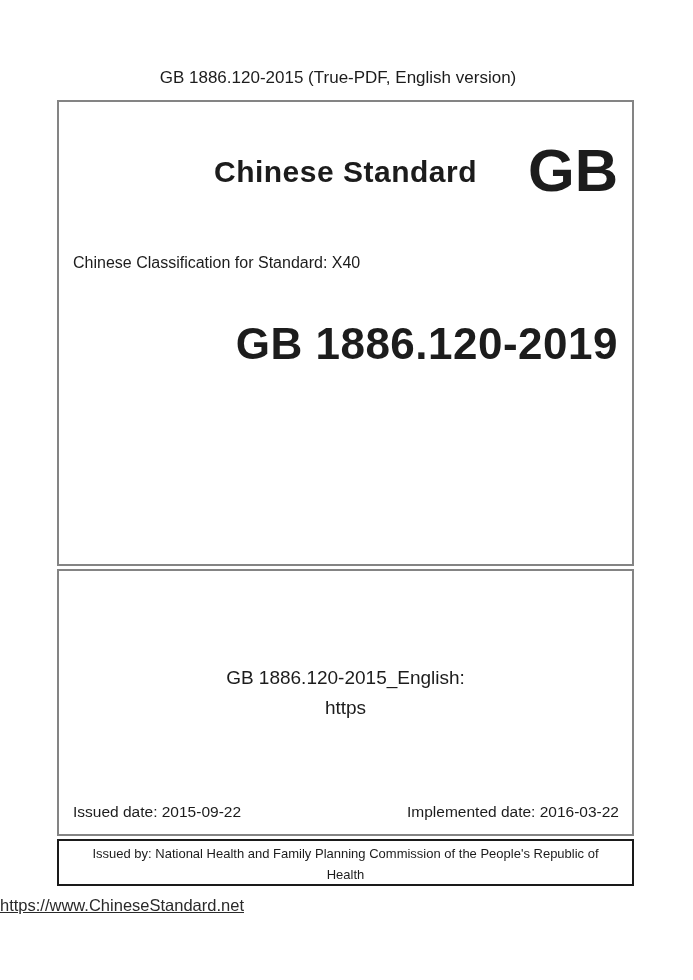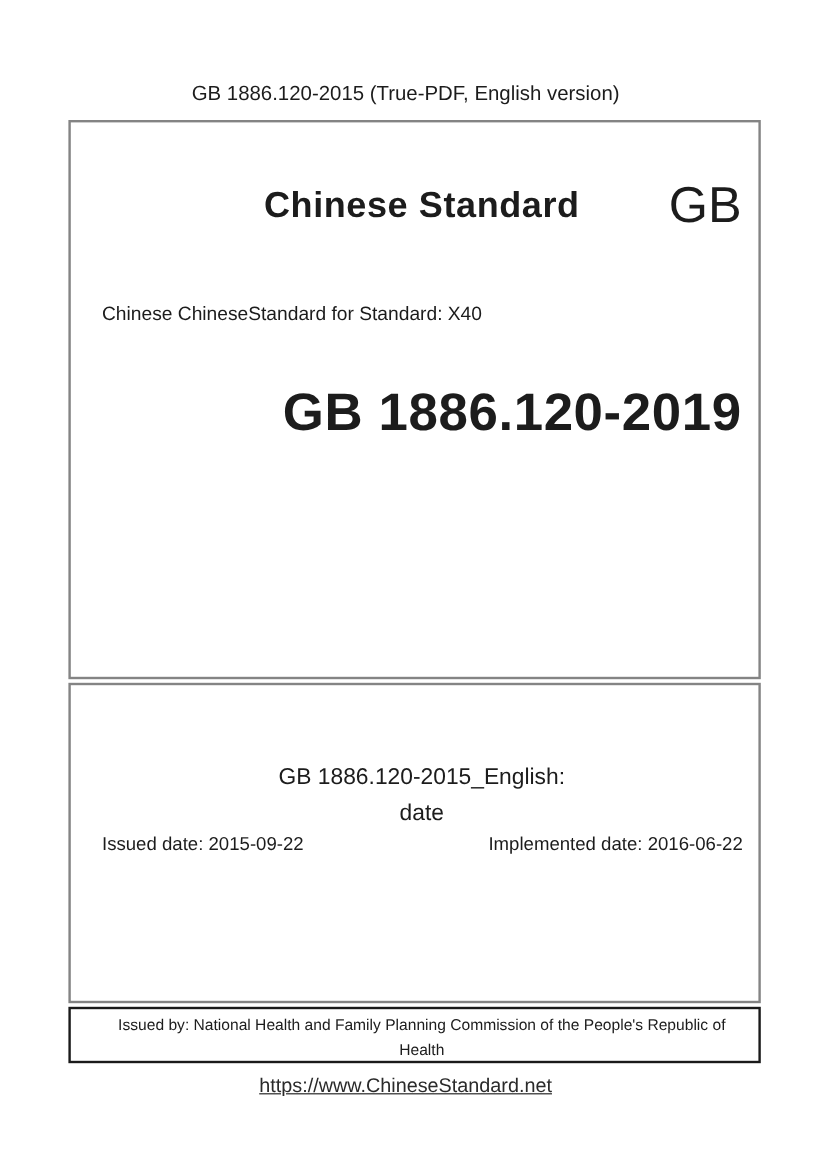--- a/index.html
+++ b/index.html
@@ -22,21 +22,20 @@
     font-size: 17px;
     line-height: 22px;
     color: #1c1c1c;
   }
   .box {
     box-sizing: border-box;
     margin-left: 57px;
     width: 577px;
     border: 2px solid #848484;
     background: #ffffff;
-    padding-left: 12px;
   }
   .box-top {
     margin-top: 11px;
     height: 466px;
   }
   .title-row {
     position: relative;
     margin-top: 40px;
     height: 60px;
   }
@@ -44,22 +43,22 @@
     text-align: center;
     font-size: 30px;
     font-weight: bold;
     line-height: 60px;
     letter-spacing: 0.5px;
   }
   .gb-logo {
     position: absolute;
     right: 14px;
     top: 0;
-    font-size: 42px;
-    font-weight: normal;
+    font-size: 60px;
+    font-weight: bold;
     line-height: 58px;
   }
   .subtitle-block {
     margin-top: 50px;
     text-align: center;
     font-size: 19px;
     line-height: 30px;
   }
   .classification-line {
     margin-top: 30px;
@@ -74,44 +73,44 @@
     font-size: 44px;
     font-weight: bold;
     line-height: 52px;
     letter-spacing: 0.5px;
   }
   .box-middle {
     margin-top: 3px;
     height: 267px;
   }
   .english-title-block {
-    margin-top: 62px;
+    margin-top: 92px;
     text-align: center;
     font-size: 19px;
     line-height: 30px;
   }
   .dates-row {
+    margin-top: 78px;
     display: flex;
     justify-content: space-between;
     padding: 0 13px 0 14px;
     font-size: 15.5px;
     line-height: 22px;
   }
   .box-issuer {
     margin-top: 3px;
     height: 47px;
     border-color: #1a1a1a;
     text-align: center;
     font-size: 13px;
     line-height: 21px;
     padding-top: 2px;
   }
   .doc-footer {
     margin-top: 8px;
-    text-align: center;
     font-size: 16.5px;
     line-height: 22px;
   }
   .footer-link {
     color: #2a2a2a;
     text-decoration: underline;
     cursor: pointer;
   }
 </style>
 </head>
@@ -121,32 +120,32 @@
 
   <div class="doc-header">GB 1886.120-2015 (True-PDF, English version)</div>
 
   <div class="box box-top">
     <div class="title-row">
       <div class="brand-title">Chinese Standard</div>
       <div class="gb-logo">GB</div>
     </div>
     <div class="subtitle-block">
     </div>
-    <div class="classification-line">Chinese ChineseStandard for Standard: X40</div>
+    <div class="classification-line">Chinese Classification for Standard: X40</div>
     <div class="std-number">GB 1886.120-2019</div>
   </div>
 
   <div class="box box-middle">
     <div class="english-title-block">
       <div>GB 1886.120-2015_English:</div>
-      <div>date</div>
+      <div>https</div>
     </div>
     <div class="dates-row">
       <div>Issued date: 2015-09-22</div>
-      <div>Implemented date: 2016-06-22</div>
+      <div>Implemented date: 2016-03-22</div>
     </div>
   </div>
 
   <div class="box box-issuer">
     <div>Issued by: National Health and Family Planning Commission of the People's Republic of</div>
     <div>Health</div>
   </div>
 
   <div class="doc-footer">
     <span class="footer-link">https://www.ChineseStandard.net</span>

